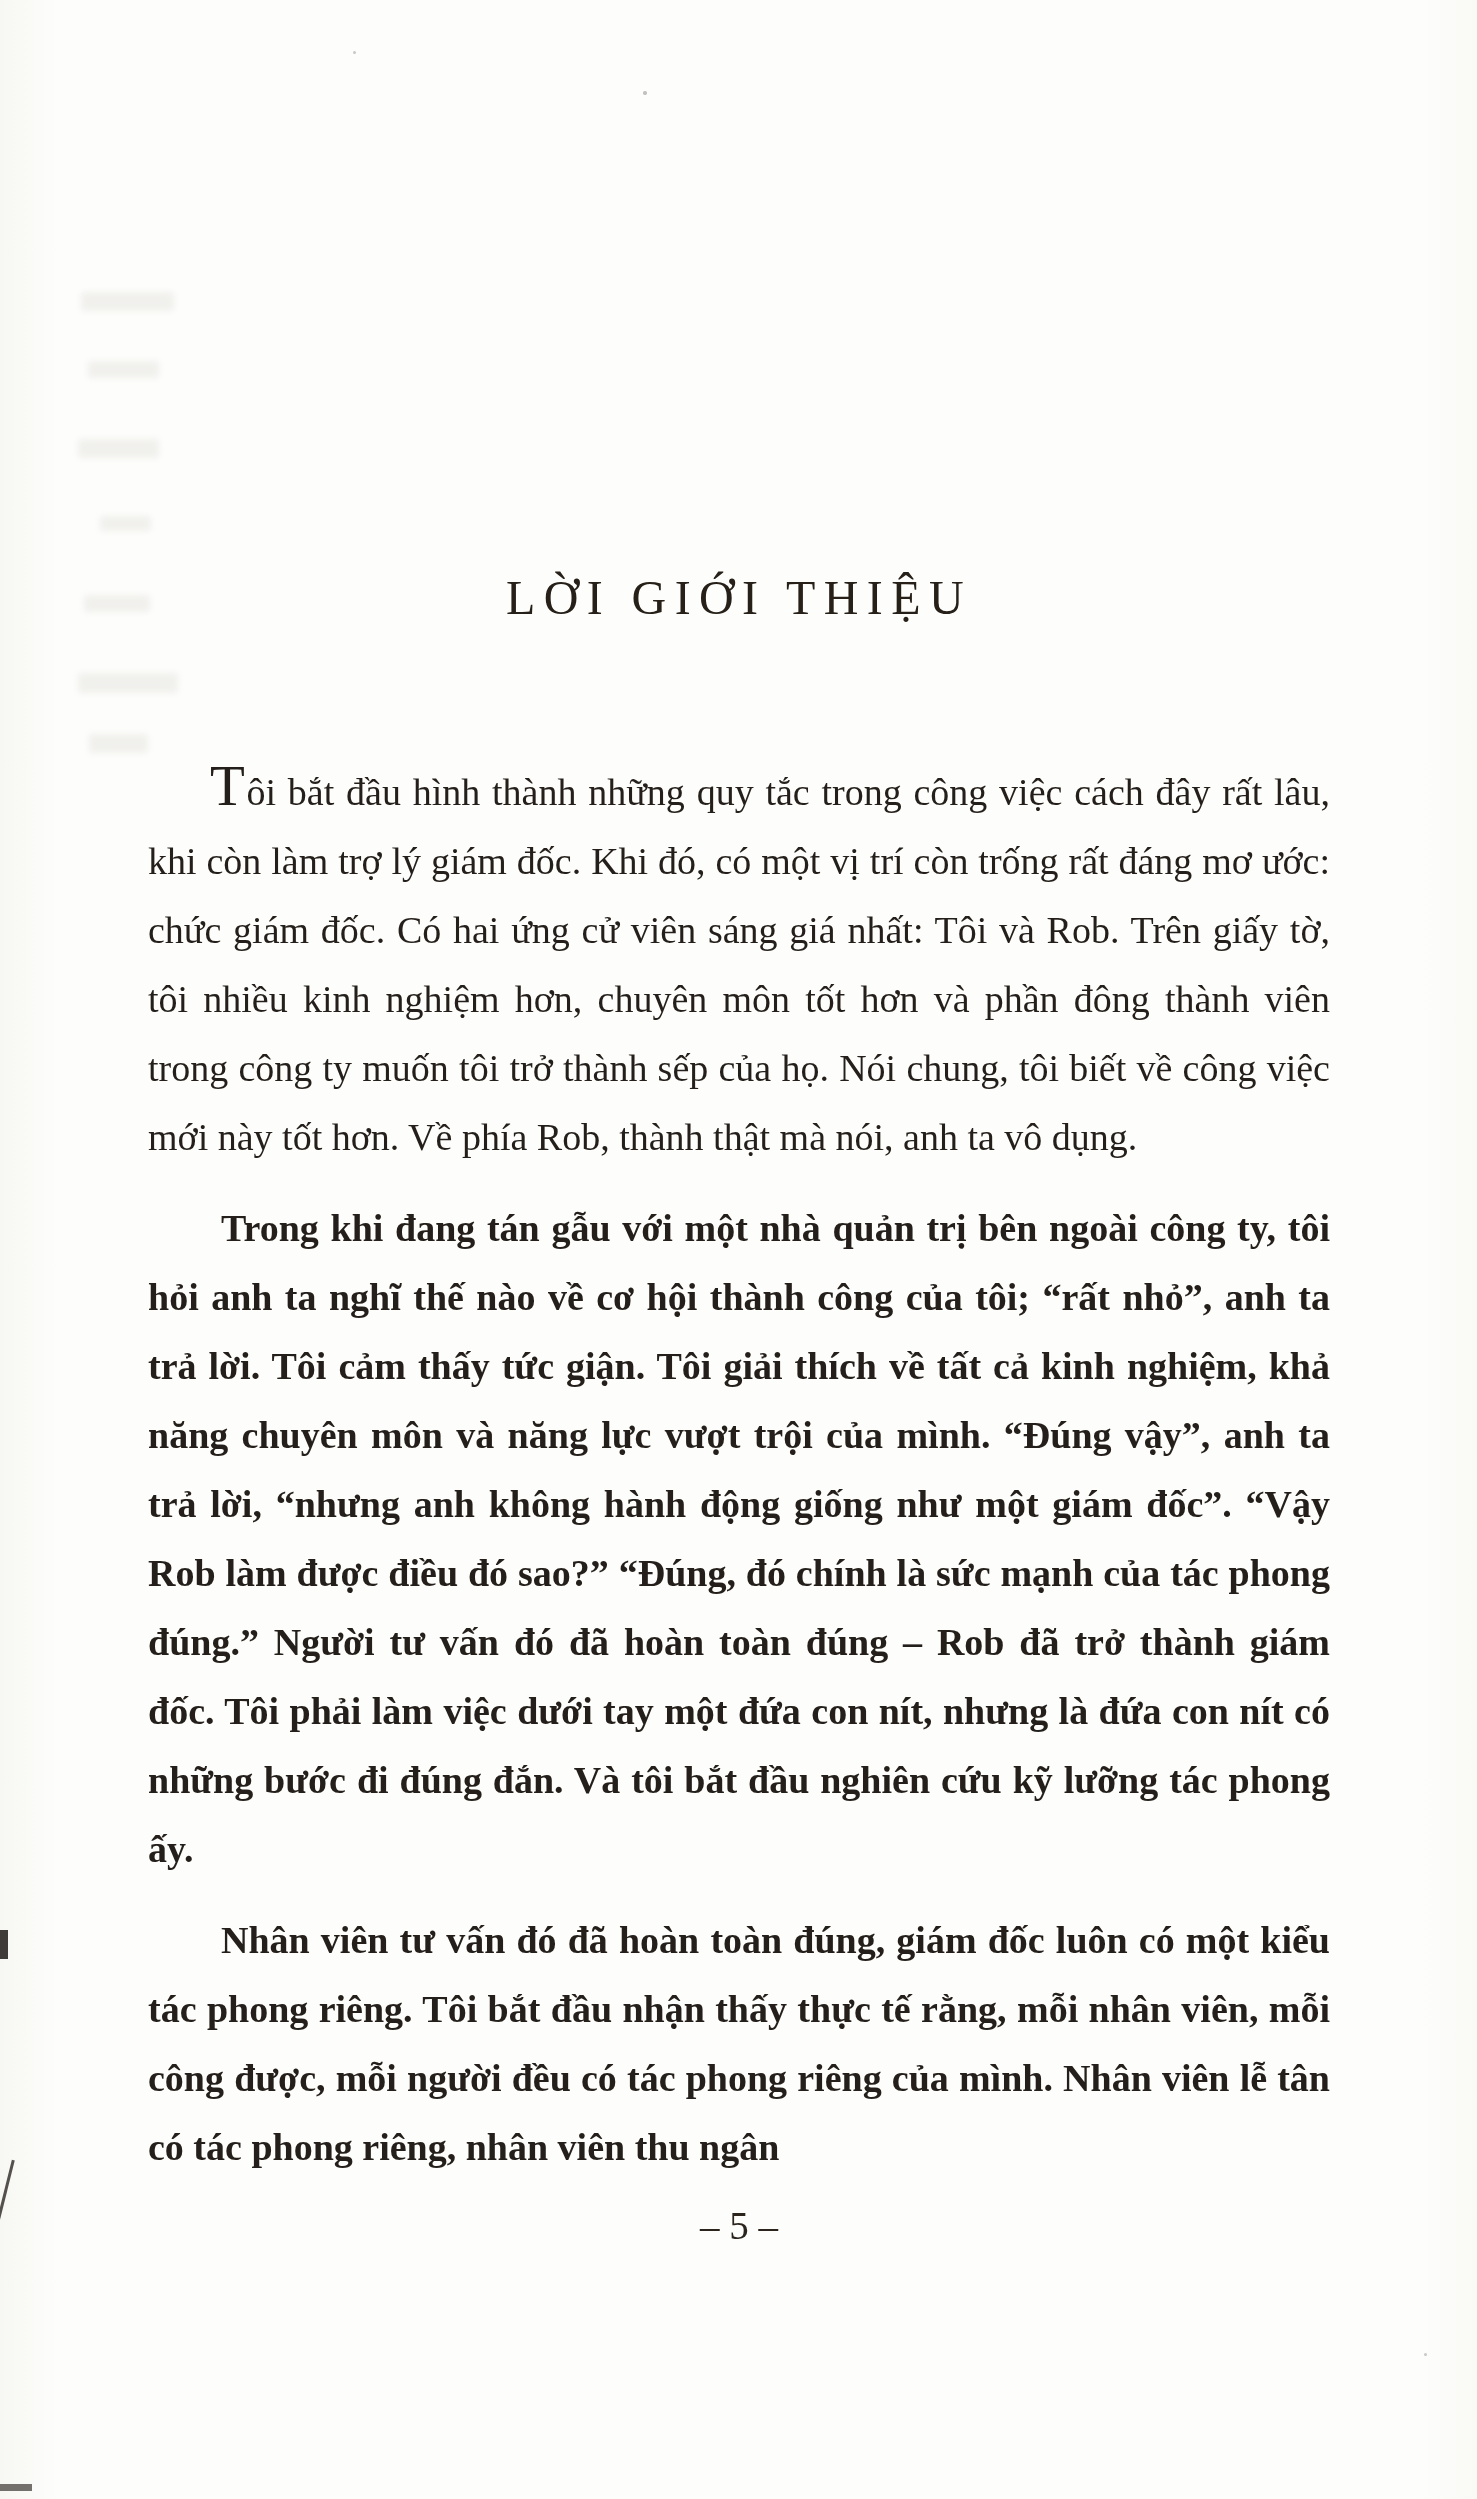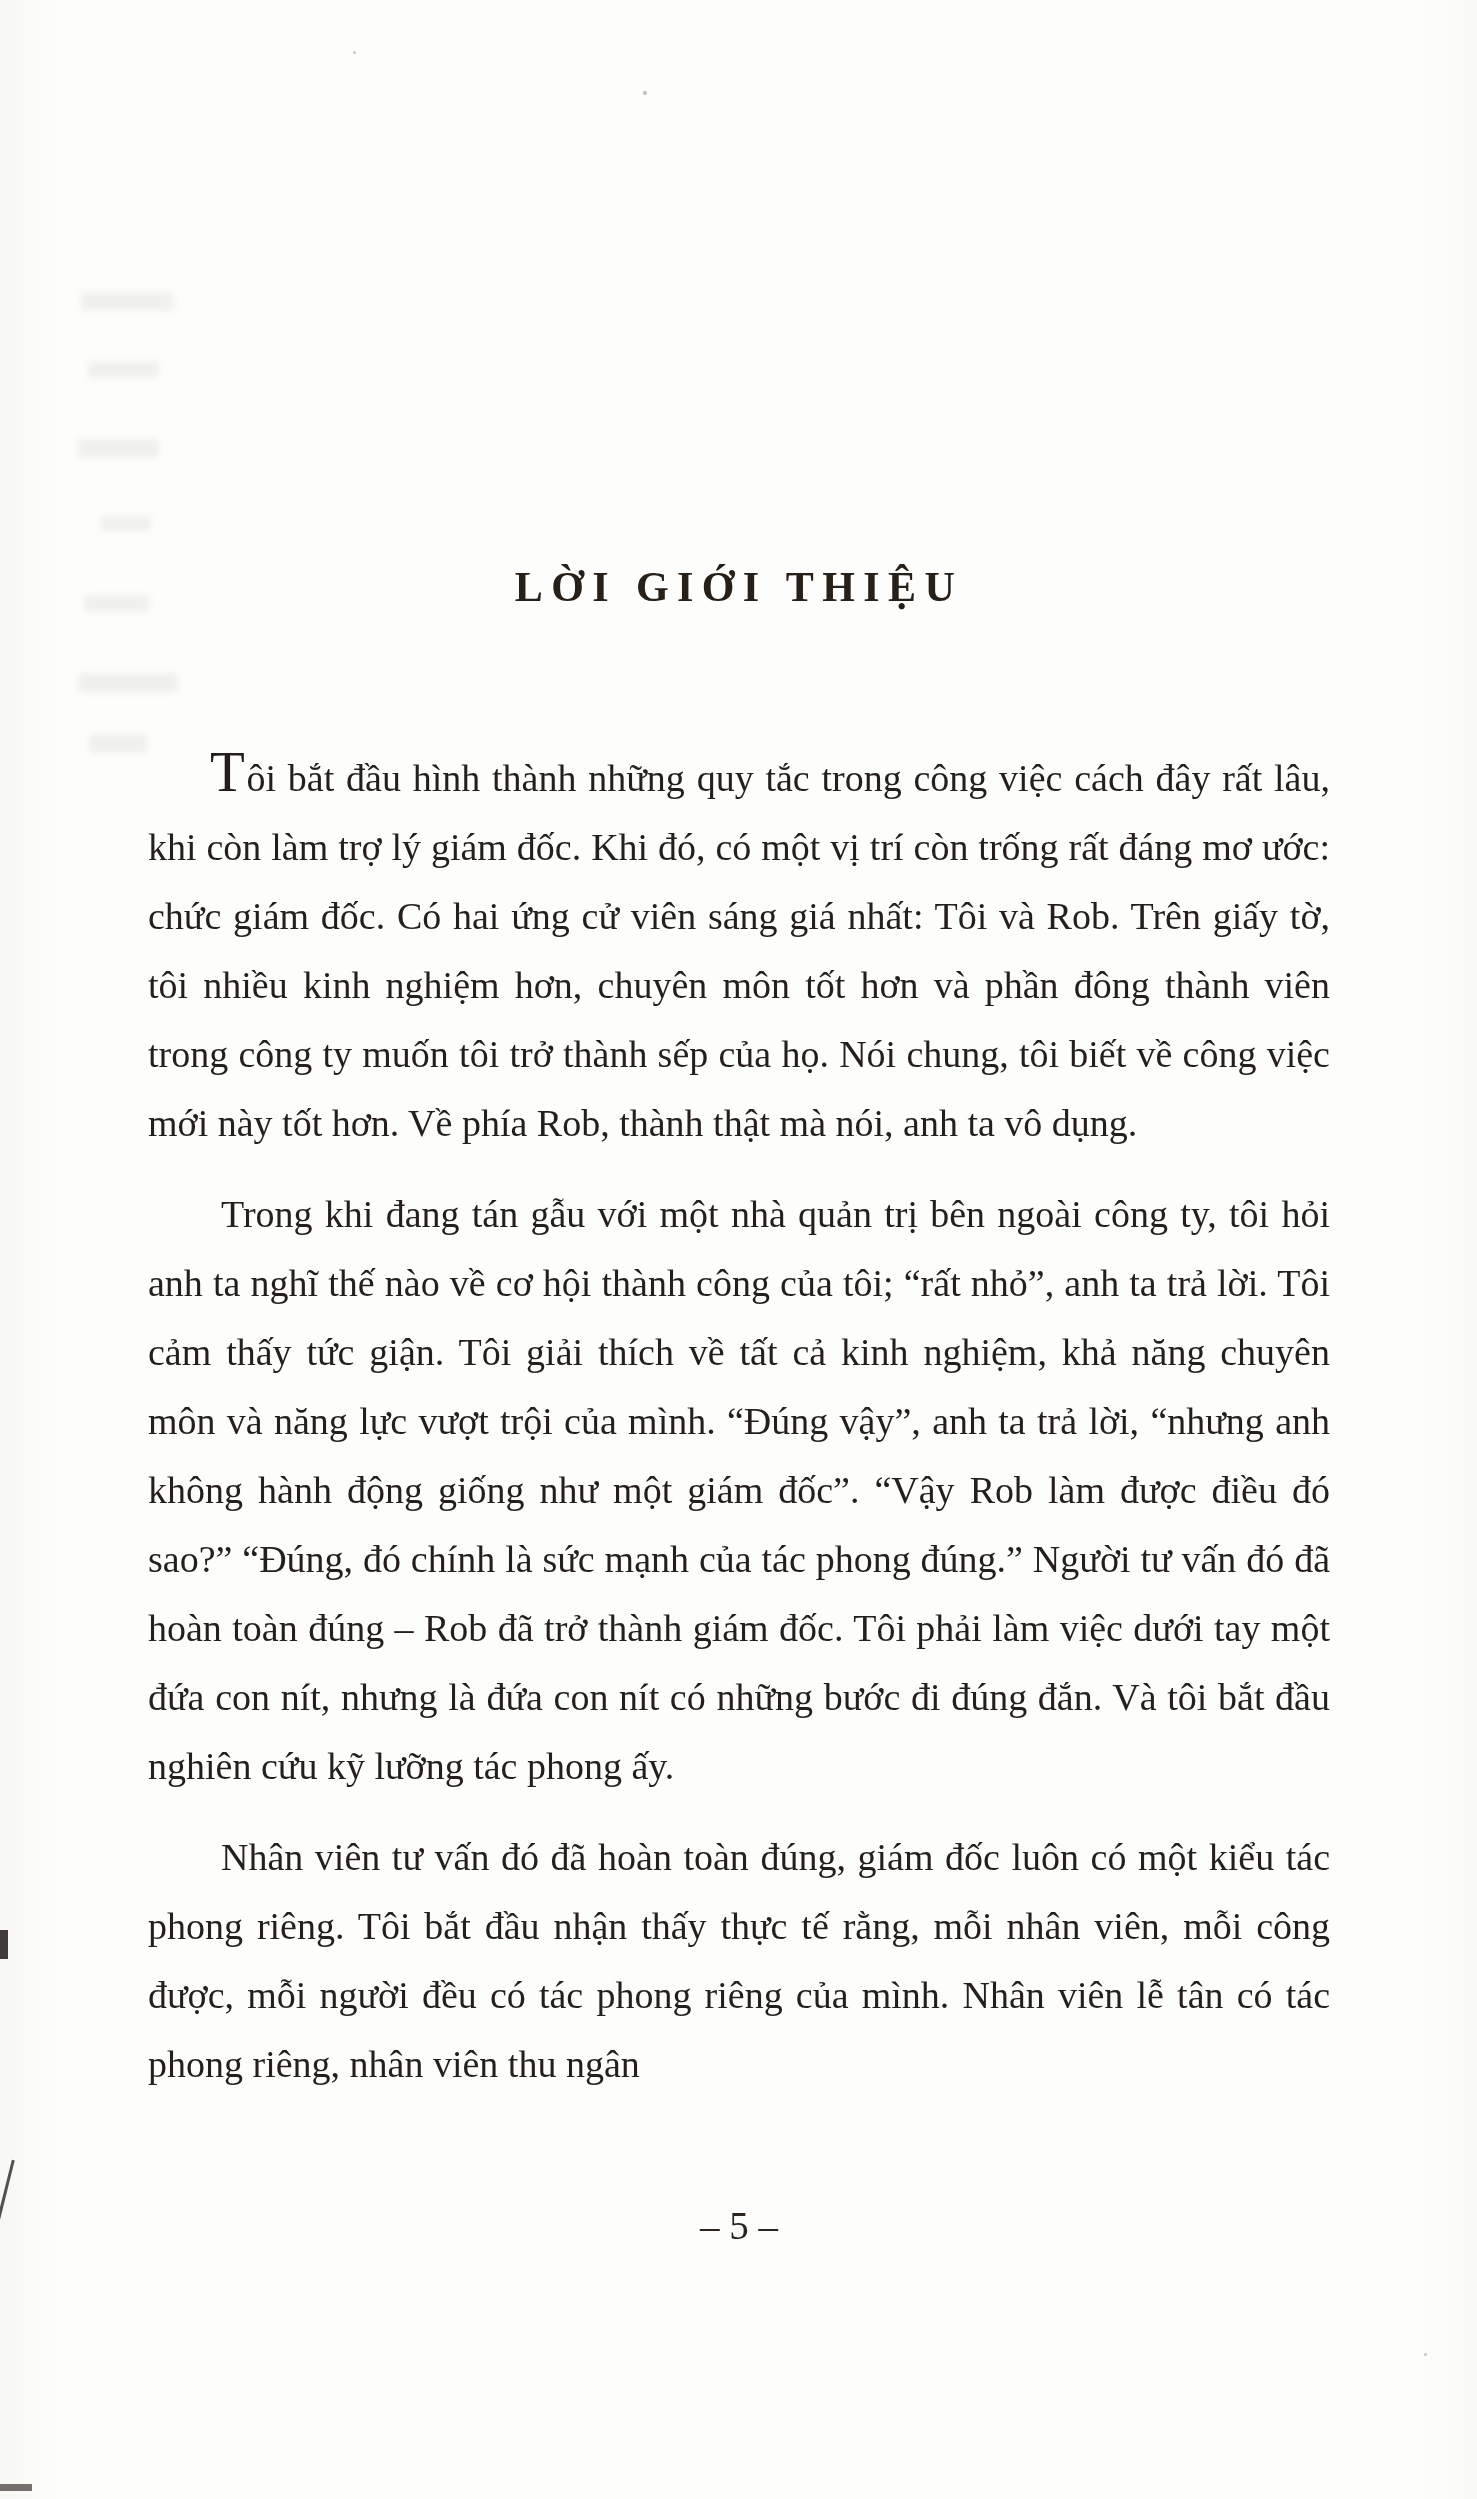--- a/index.html
+++ b/index.html
@@ -12,40 +12,41 @@
     width: 1478px;
     height: 2500px;
     margin: 0 auto;
     background: #fdfdfb;
     background-image: linear-gradient(90deg, #f7f7f4 0%, #fdfdfb 4%, #fdfdfb 96%, #f9f9f6 100%);
     overflow: hidden;
     font-family: "Liberation Serif", "DejaVu Serif", serif;
     color: #241f1a;
   }
   .title {
-    margin: 0;
+    margin: 7px;
     padding-top: 563px;
     text-align: center;
-    font-size: 42px;
-    font-weight: 700;
+    font-size: 48px;
+    font-weight: 400;
     letter-spacing: 8.4px;
     color: #262019;
   }
   .body-text {
     width: 1182px;
     margin: 133px auto 0 auto;
     font-size: 38px;
     line-height: 69px;
     text-align: justify;
   }
   .para {
     margin: 8px 0 22px 0;
   }
   .para.indented {
     text-indent: 73px;
+    font-weight: bold;
   }
   .para.first {
     text-indent: 62px;
   }
   .dropcap {
     font-size: 57px;
     line-height: 0;
     letter-spacing: 1.7px;
   }
   .page-number {

